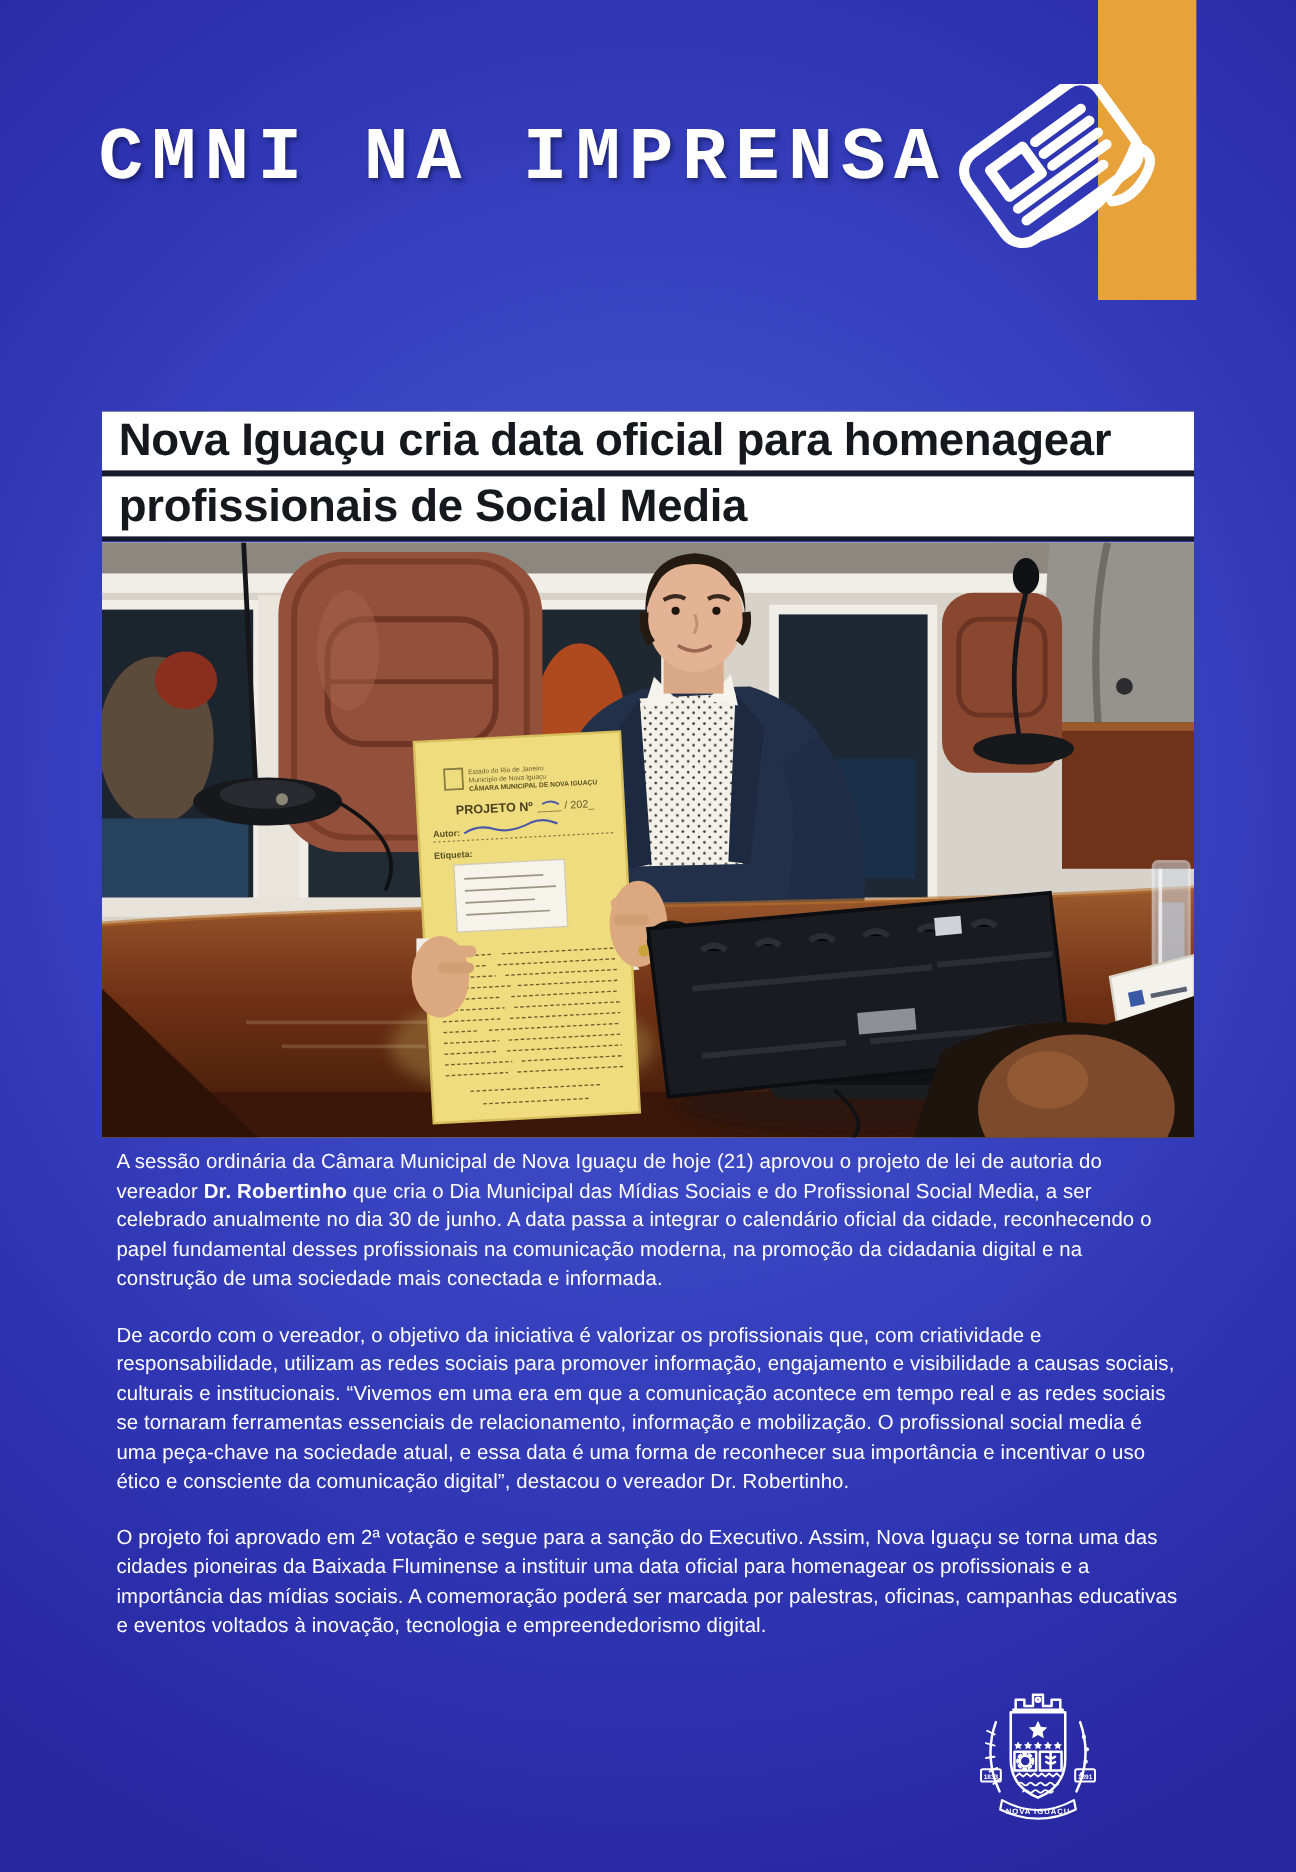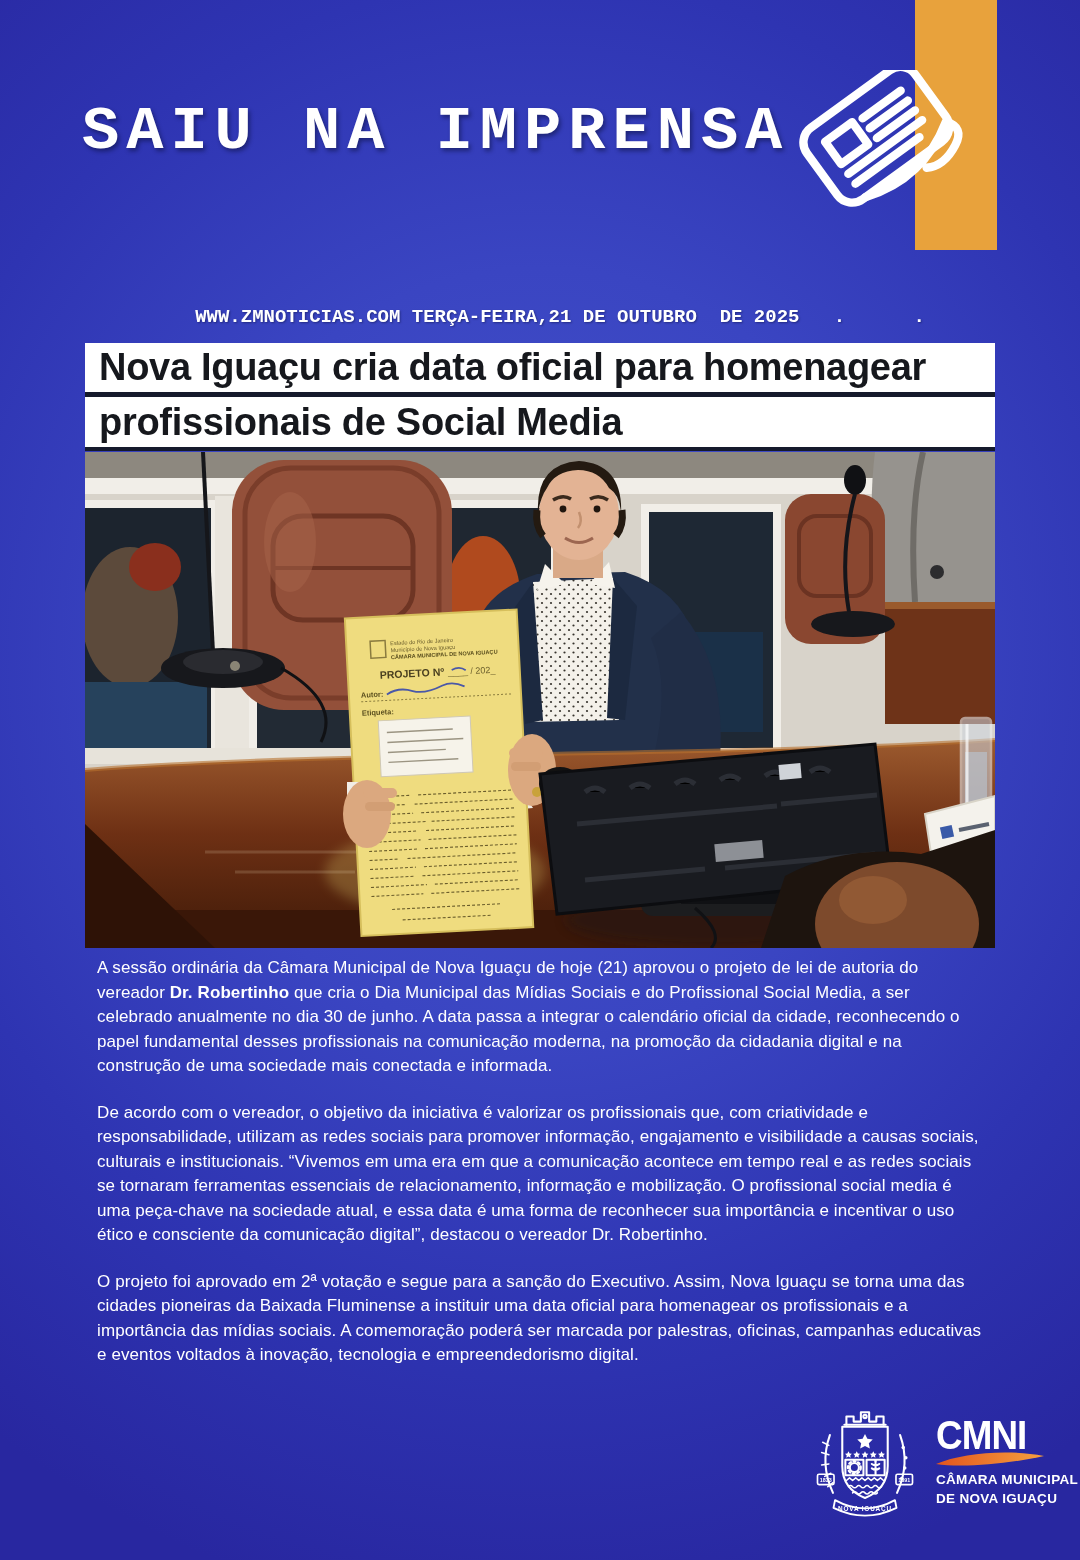--- a/index.html
+++ b/index.html
@@ -58,23 +58,22 @@
       <path d="M24,70 q38,13 72,-9 q8,10 -4,16 q-14,7 -24,1"></path>
       <rect x="24" y="25" width="22" height="18"></rect>
       <line x1="53" y1="27" x2="84" y2="27"></line>
       <line x1="53" y1="35" x2="84" y2="35"></line>
       <line x1="53" y1="43" x2="84" y2="43"></line>
       <line x1="24" y1="51" x2="84" y2="51"></line>
       <line x1="24" y1="59" x2="76" y2="59"></line>
     </g>
   </svg>
 
-  <div class="masthead">SAIU NA IMPRENSA</div>
-
-  <div class="dateline">WWW.ZMNOTICIAS.COM TERÇA-FEIRA,21 DE OUTUBRO  DE 2025   .      .</div>
+  <div class="masthead">CMNI NA IMPRENSA</div>
+
 
   <div class="headline">
     <div class="strip">
       <span>Nova Iguaçu cria data oficial para homenagear</span>
     </div>
     <div class="strip">
       <span>profissionais de Social Media</span>
     </div>
   </div>
 
@@ -310,28 +309,14 @@
       <path d="M50,47.6 l1.1,2.2 2.2,.3 -1.6,1.6 .4,2.2 -2.1,-1.1 -2.1,1.1 .4,-2.2 -1.6,-1.6 2.2,-.3 z"></path>
       <path d="M58,47.6 l1.1,2.2 2.2,.3 -1.6,1.6 .4,2.2 -2.1,-1.1 -2.1,1.1 .4,-2.2 -1.6,-1.6 2.2,-.3 z"></path>
       <path d="M66,47.6 l1.1,2.2 2.2,.3 -1.6,1.6 .4,2.2 -2.1,-1.1 -2.1,1.1 .4,-2.2 -1.6,-1.6 2.2,-.3 z"></path>
       <circle cx="60.2" cy="56.8" r="1.2"></circle>
     </g>
     <text x="12" y="77.6" font-size="5.2" font-weight="bold" fill="#ffffff" text-anchor="middle" font-family="Liberation Sans, sans-serif">1833</text>
     <text x="88" y="77.6" font-size="5.2" font-weight="bold" fill="#ffffff" text-anchor="middle" font-family="Liberation Sans, sans-serif">1891</text>
     <text x="50" y="106" font-size="6.2" font-weight="bold" fill="#ffffff" text-anchor="middle" letter-spacing="0.8" font-family="Liberation Sans, sans-serif">NOVA IGUAÇU</text>
   </svg>
 
-  <div class="cmni">
-    <div class="acronym">CMNI</div>
-    <svg class="swoosh" width="108" height="16" viewBox="0 0 108 16">
-      <defs>
-        <linearGradient id="og" x1="0" y1="0" x2="1" y2="0">
-          <stop offset="0" stop-color="#E2541F"></stop>
-          <stop offset="1" stop-color="#F5A13E"></stop>
-        </linearGradient>
-      </defs>
-      <path d="M0,13 C26,2 72,-2 108,5 C72,13 26,17 0,13 Z" fill="url(#og)"></path>
-    </svg>
-    <div class="org">CÂMARA MUNICIPAL</div>
-    <div class="org">DE NOVA IGUAÇU</div>
-  </div>
 
 </div>
 
 </body></html>

